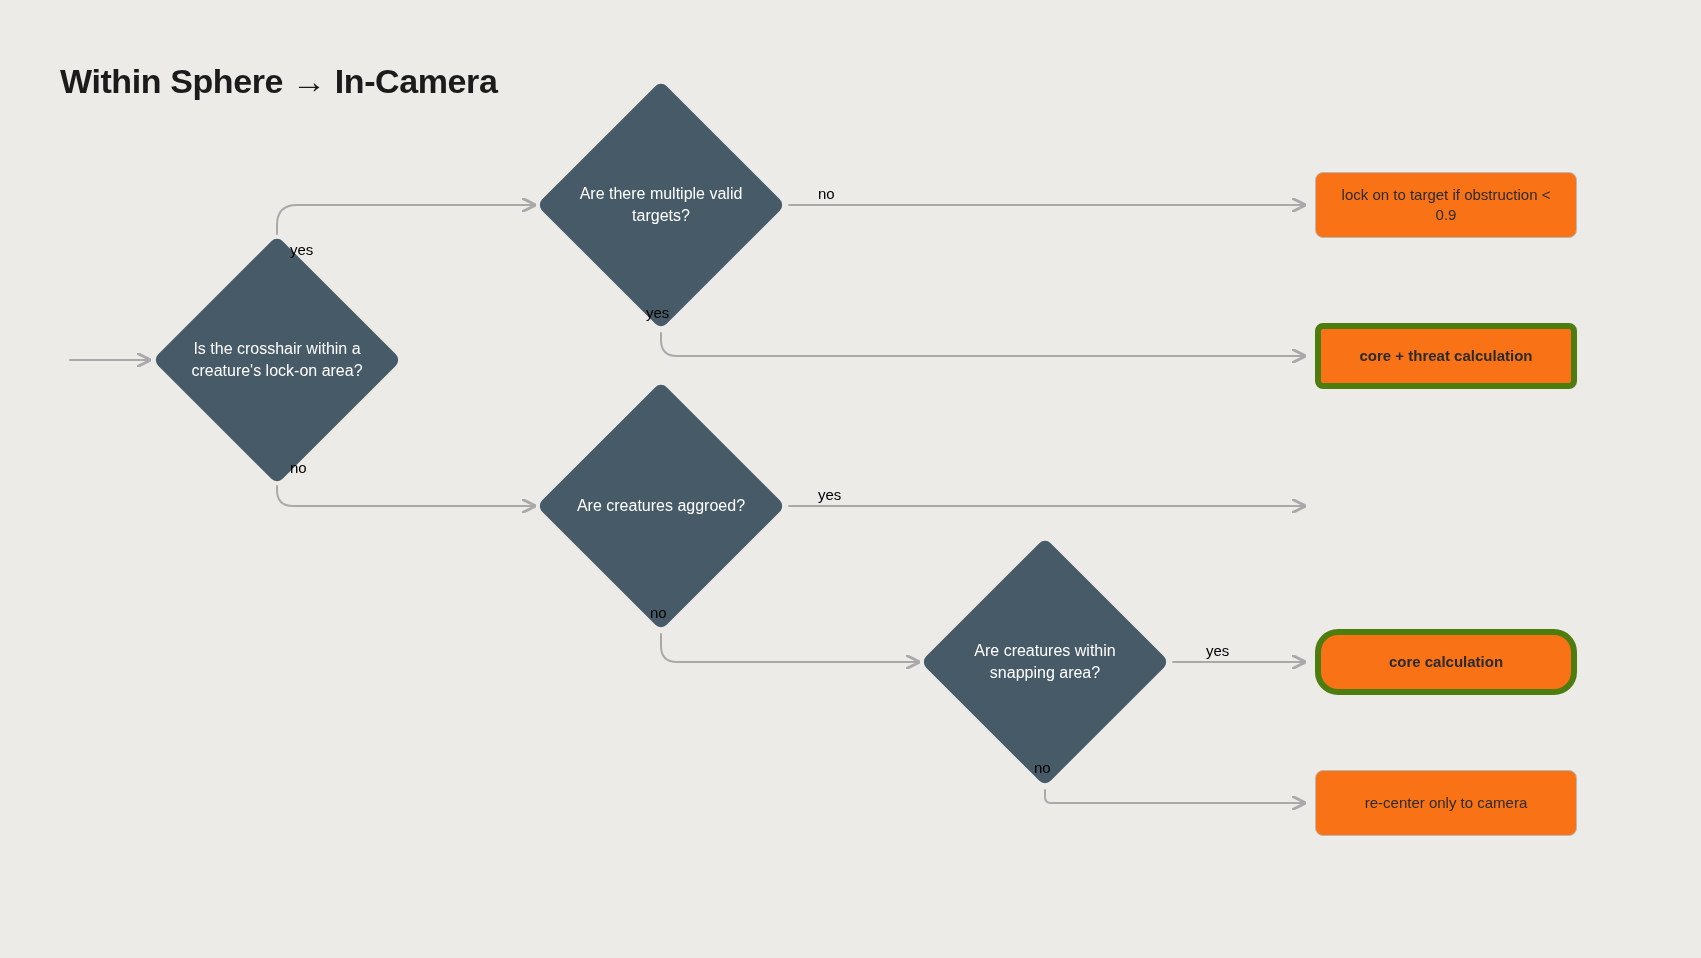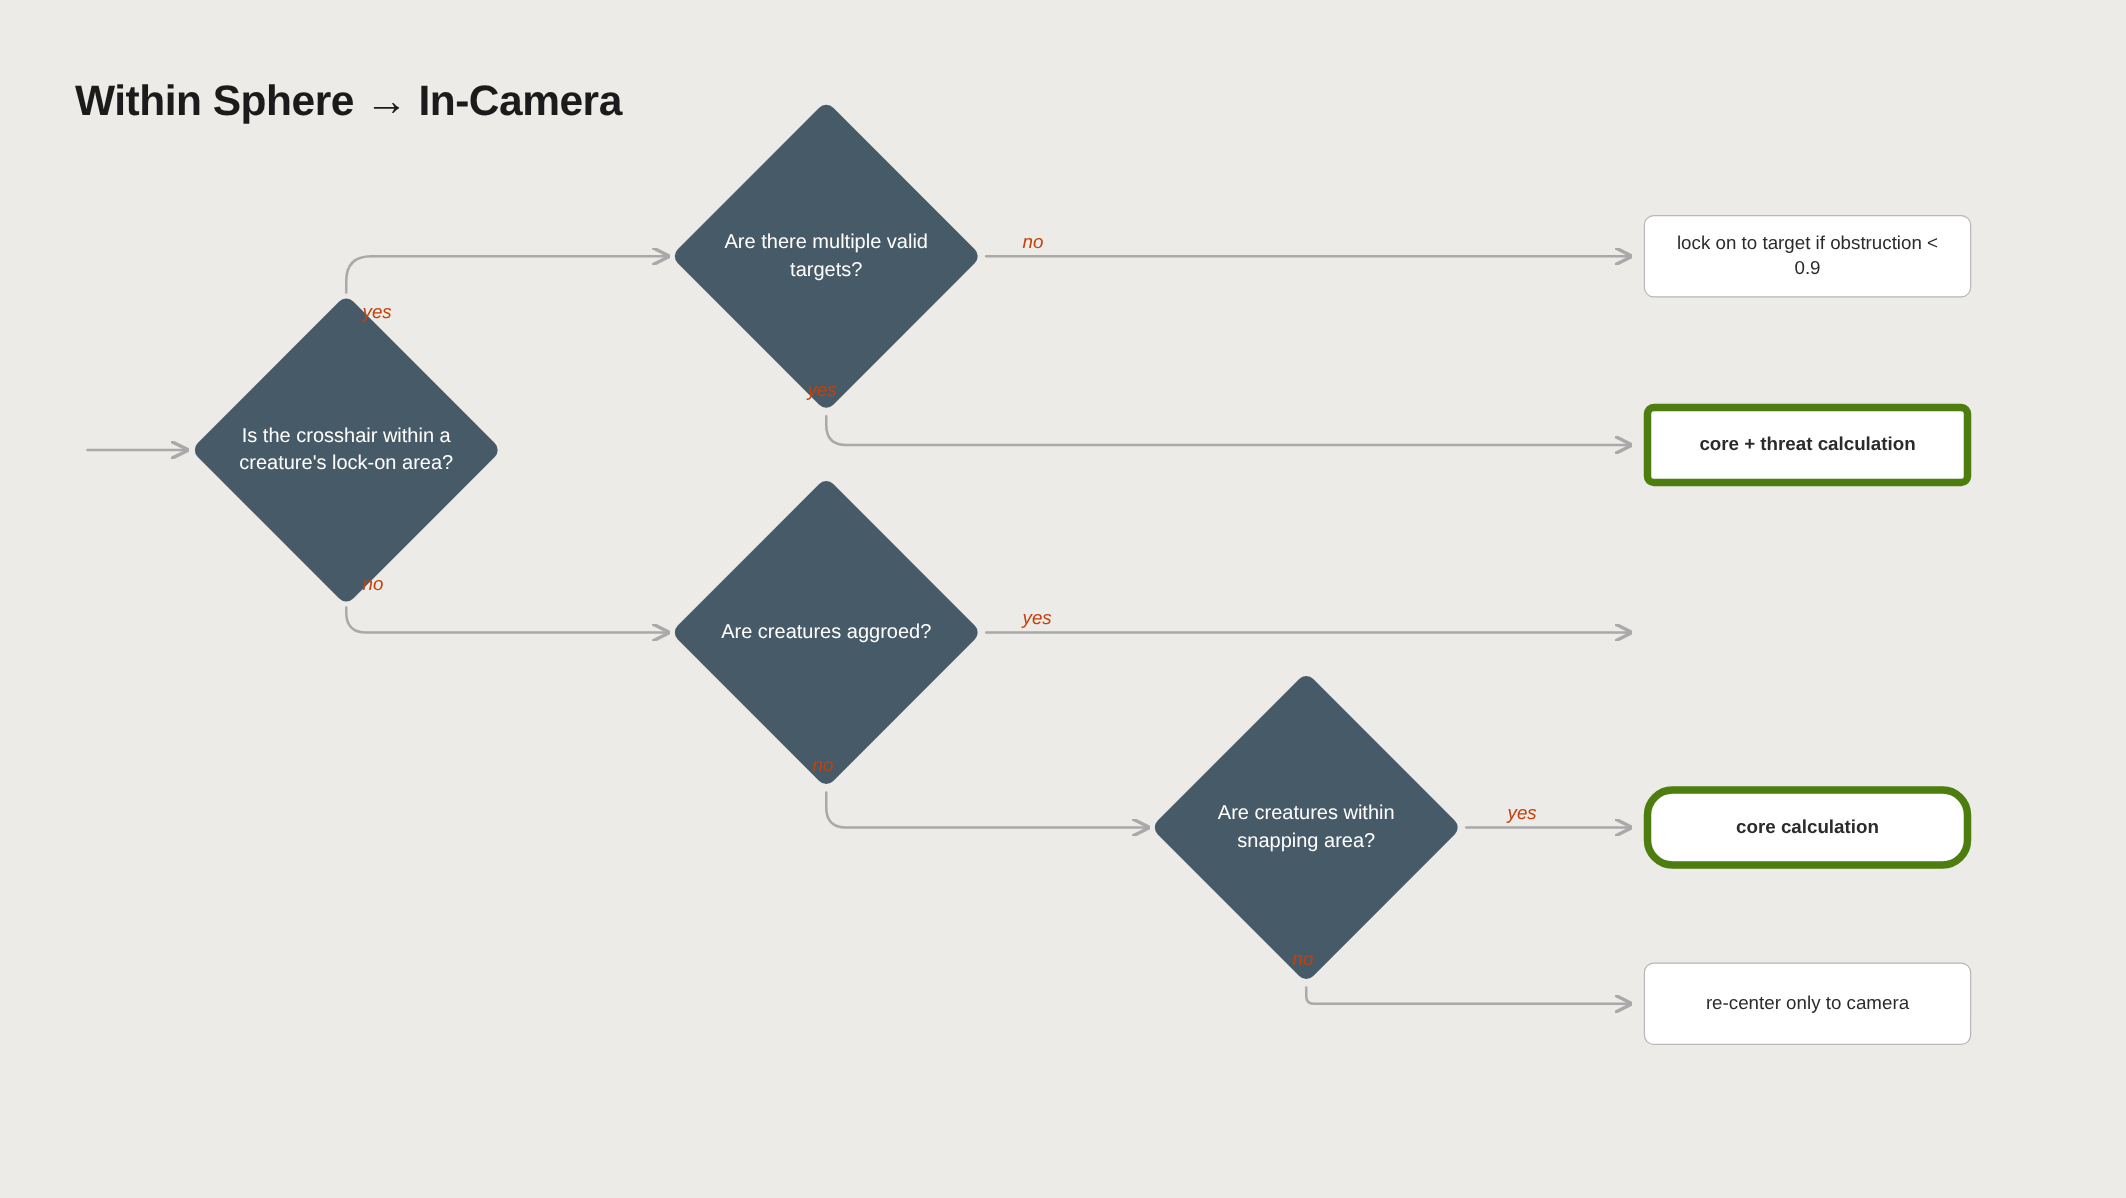--- a/index.html
+++ b/index.html
@@ -44,21 +44,21 @@
     color: #fff;
     font-size: 16px;
     line-height: 1.35;
   }
 
   
   .box {
     position: absolute;
     width: 262px;
     height: 66px;
-    background: #ffffff;
+    background: #f97316;
     border: 1.5px solid #B8B8B8;
     border-radius: 8px;
     display: flex;
     align-items: center;
     justify-content: center;
     text-align: center;
     padding: 10px 14px;
     box-sizing: border-box;
     font-size: 15px;
     color: #2B2B2B;
@@ -69,22 +69,21 @@
   .box.tall {
     height: 84px;
   }
   .box .txt { max-width: 240px; line-height: 1.35; }
   .b { font-weight: 700; }
 
   
   .lbl {
     position: absolute;
     font-size: 15px;
-    color: #c2410c;
-    font-style: italic;
+    color: #000000;
   }
 
   svg.connectors {
     position: absolute;
     left: 0; top: 0;
     width: 1701px;
     height: 958px;
     pointer-events: none;
   }
   .arrow {

